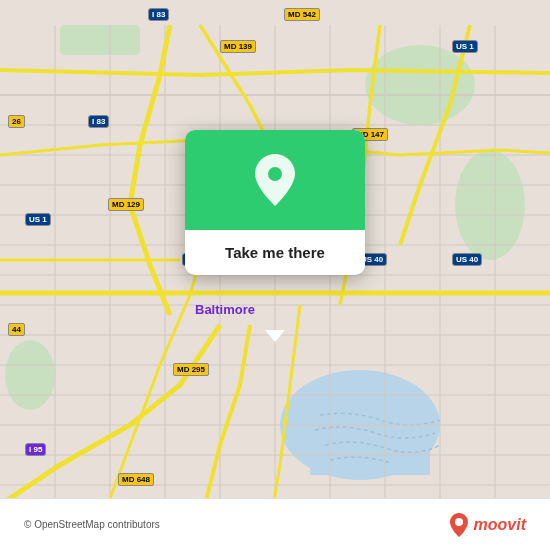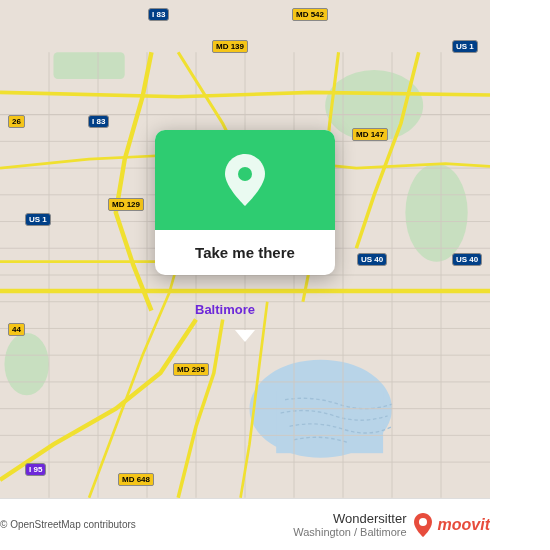--- a/index.html
+++ b/index.html
@@ -6,21 +6,21 @@
 
     body {
       width: 550px;
       height: 550px;
       overflow: hidden;
       font-family: Arial, sans-serif;
       position: relative;
     }
 
     #map-container {
-      width: 490px;
+      width: 550px;
       height: 550px;
       position: relative;
       background-color: #e8e0d8;
       overflow: hidden;
     }
 
     
     .map-bg {
       width: 100%;
       height: 100%;
@@ -29,21 +29,21 @@
     }
 
     
     #bottom-bar {
       position: absolute;
       bottom: 0; left: 0; right: 0;
       height: 52px;
       background: white;
       display: flex;
       align-items: center;
-      padding: 0 0;
+      padding: 0 24px;
       border-top: 1px solid #ddd;
       z-index: 100;
     }
 
     .app-info {
       display: flex;
       align-items: center;
       gap: 6px;
     }
 
@@ -169,34 +169,34 @@
 
     <path d="M100 500 L130 420 L160 340 L190 270 L210 200" stroke="#f0e030" stroke-width="3" fill="none"></path>
     <path d="M270 500 L280 440 L290 360 L300 280" stroke="#f0e030" stroke-width="3" fill="none"></path>
 
     <path d="M0 45 L200 50 L350 45 L550 48" stroke="#f0e030" stroke-width="4" fill="none"></path>
 
     <path d="M0 130 L100 120 L200 115 L300 120 L400 130 L500 125 L550 128" stroke="#f0e030" stroke-width="3" fill="none"></path>
   </svg>
 
   <div class="road-sign" style="top:8px;left:148px;background:#003f87;color:white;border-radius:3px;">I 83</div>
-  <div class="road-sign" style="top:8px;left:292px;">MD 542</div>
-  <div class="road-sign" style="top:40px;left:212px;">MD 139</div>
+  <div class="road-sign" style="top:8px;left:284px;">MD 542</div>
+  <div class="road-sign" style="top:40px;left:220px;">MD 139</div>
   <div class="road-sign" style="top:40px;left:452px;background:#003f87;color:white;border-radius:3px;">US 1</div>
   <div class="road-sign" style="top:115px;left:8px;">26</div>
   <div class="road-sign" style="top:115px;left:88px;background:#003f87;color:white;border-radius:3px;">I 83</div>
   <div class="road-sign" style="top:128px;left:352px;">MD 147</div>
   <div class="road-sign" style="top:213px;left:25px;background:#003f87;color:white;border-radius:3px;">US 1</div>
   <div class="road-sign" style="top:198px;left:108px;">MD 129</div>
   <div class="road-sign" style="top:253px;left:182px;background:#003f87;color:white;border-radius:3px;">US 40</div>
   <div class="road-sign" style="top:253px;left:357px;background:#003f87;color:white;border-radius:3px;">US 40</div>
   <div class="road-sign" style="top:253px;left:452px;background:#003f87;color:white;border-radius:3px;">US 40</div>
   <div class="road-sign" style="top:323px;left:8px;">44</div>
   <div class="road-sign" style="top:363px;left:173px;">MD 295</div>
-  <div class="road-sign" style="top:443px;left:25px;background:#6d28d9;color:white;border-radius:3px;margin-top:20px;">I 95</div>
+  <div class="road-sign" style="top:443px;left:25px;background:#6d28d9;color:white;border-radius:3px;">I 95</div>
   <div class="road-sign" style="top:473px;left:118px;">MD 648</div>
 
   <div style="position:absolute;top:302px;left:195px;font-size:13px;font-weight:bold;color:#6d28d9;z-index:50;font-family:Arial,sans-serif;">Baltimore</div>
 
   <div id="popup-card">
 
     <div id="popup-green">
 
       <svg class="location-pin-icon" viewBox="0 0 46 56" xmlns="http://www.w3.org/2000/svg">
         <path d="M23 2 C12 2 3 11 3 22 C3 35 23 54 23 54 C23 54 43 35 43 22 C43 11 34 2 23 2 Z" fill="white" opacity="0.9"></path>
@@ -208,24 +208,20 @@
     </div>
   </div>
 
   <div style="position:absolute;top:330px;left:50%;transform:translateX(-50%);width:0;height:0;border-left:10px solid transparent;border-right:10px solid transparent;border-top:12px solid white;z-index:200;"></div>
 
   <div id="bottom-bar">
     <div style="flex:1;">
       <div style="font-size:10px;color:#555;font-family:Arial,sans-serif;">© OpenStreetMap contributors</div>
     </div>
     <div class="app-info">
-      <div style="text-align:right;">
-        <div style="font-size:13px;color:#333;font-weight:500;font-family:Arial,sans-serif;">Wondersitter</div>
-        <div style="font-size:11px;color:#777;font-family:Arial,sans-serif;">Washington / Baltimore</div>
-      </div>
 
       <div class="moovit-logo">
         <svg width="20" height="26" viewBox="0 0 20 26" xmlns="http://www.w3.org/2000/svg">
           <path d="M10 1 C5 1 1 5 1 10 C1 17 10 25 10 25 C10 25 19 17 19 10 C19 5 15 1 10 1 Z" fill="#e74c3c"></path>
           <circle cx="10" cy="10" r="4" fill="white"></circle>
         </svg>
         <span style="font-size:16px;font-weight:bold;color:#e74c3c;font-family:Arial,sans-serif;">moovit</span>
       </div>
     </div>
   </div>

